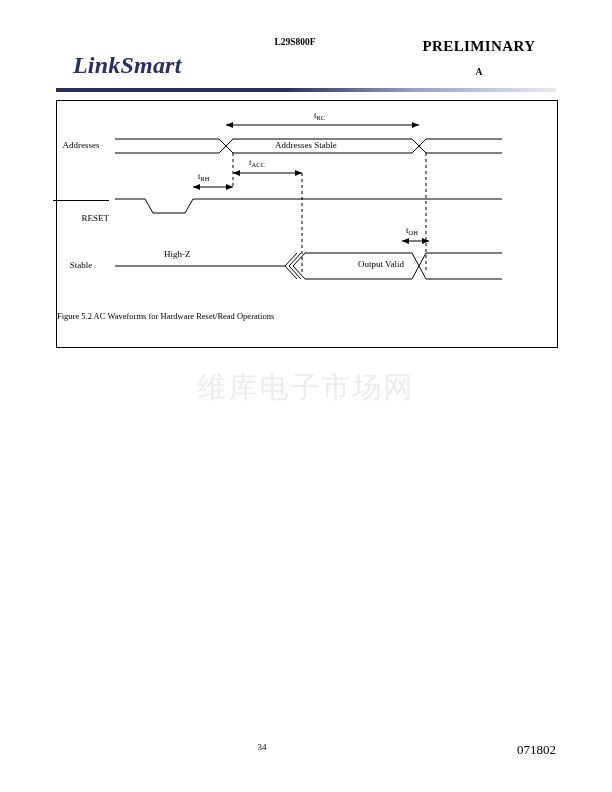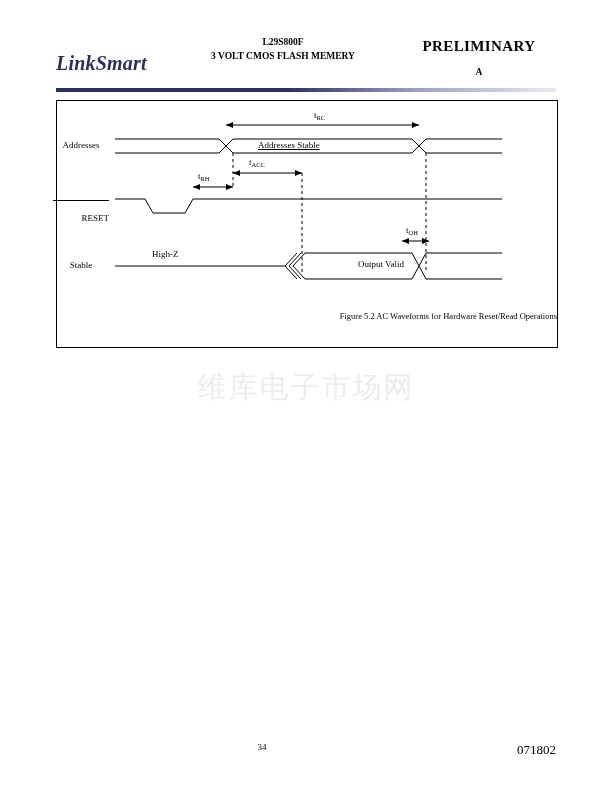--- a/index.html
+++ b/index.html
@@ -18,32 +18,32 @@
 
   
   .header {
     position: absolute;
     left: 0; top: 0;
     width: 612px;
     height: 92px;
   }
   .brand {
     position: absolute;
-    left: 56px;
+    left: 73px;
     top: 52px;
     font-family: "Liberation Serif", serif;
     font-style: italic;
     font-weight: bold;
-    font-size: 20px;
+    font-size: 24px;
     color: #2b2f5e;
     letter-spacing: 0.2px;
   }
   .hdr-center {
     position: absolute;
-    left: 168px;
+    left: 180px;
     top: 36px;
     width: 230px;
     text-align: center;
     font-weight: bold;
     font-size: 9.5px;
     line-height: 13.5px;
   }
   .hdr-pre {
     position: absolute;
     left: 404px;
@@ -80,21 +80,21 @@
     width: 500px;
     height: 246px;
     border: 1px solid #000;
     background: #fff;
   }
   .figure-caption {
     position: absolute;
     left: 0;
     top: 210px;
     width: 500px;
-    text-align: right;
+    text-align: left;
     font-size: 8.5px;
   }
 
   
   .lbl {
     position: absolute;
     font-size: 9px;
     white-space: nowrap;
   }
   .sig-label {
@@ -154,21 +154,20 @@
   }
 </style>
 </head>
 <body>
 
 <div class="header">
   <div class="brand">LinkSmart</div>
 
   <div class="hdr-center">
     <div>L29S800F</div>
-    <div>3 VOLT CMOS FLASH MEMERY</div>
   </div>
 
   <div class="hdr-pre">PRELIMINARY</div>
   <div class="hdr-rev">A</div>
 
   <div class="hdr-rule"></div>
 </div>
 
 <div class="figure-box">
 
@@ -235,23 +234,23 @@
       <polygon points="372,140 365,137 365,143" fill="#000" stroke="none"></polygon>
     </g>
   </svg>
 
   <div class="sig-label" style="left:-4px; top:39px; width:56px;">Addresses</div>
 
   <div class="sig-label overbar" style="left:-4px; top:99px; width:56px; text-align:right;">RESET</div>
 
   <div class="sig-label" style="left:-4px; top:159px; width:56px;">Stable</div>
 
-  <div class="stable-text" style="left:201px; top:39px;text-decoration:underline;">Addresses Stable</div>
-
-  <div class="stable-text" style="left:95px; top:148px;">High-Z</div>
+  <div class="stable-text" style="left:218px; top:39px;">Addresses Stable</div>
+
+  <div class="stable-text" style="left:107px; top:148px;">High-Z</div>
 
   <div class="stable-text" style="left:267px; top:158px;margin-left:34px;">Output Valid</div>
 
   <div class="lbl" style="left:257px; top:9px;">
     <span>t</span><span class="sub">RC</span>
   </div>
 
   <div class="lbl" style="left:141px; top:70px;">
     <span>t</span><span class="sub">RH</span>
   </div>

